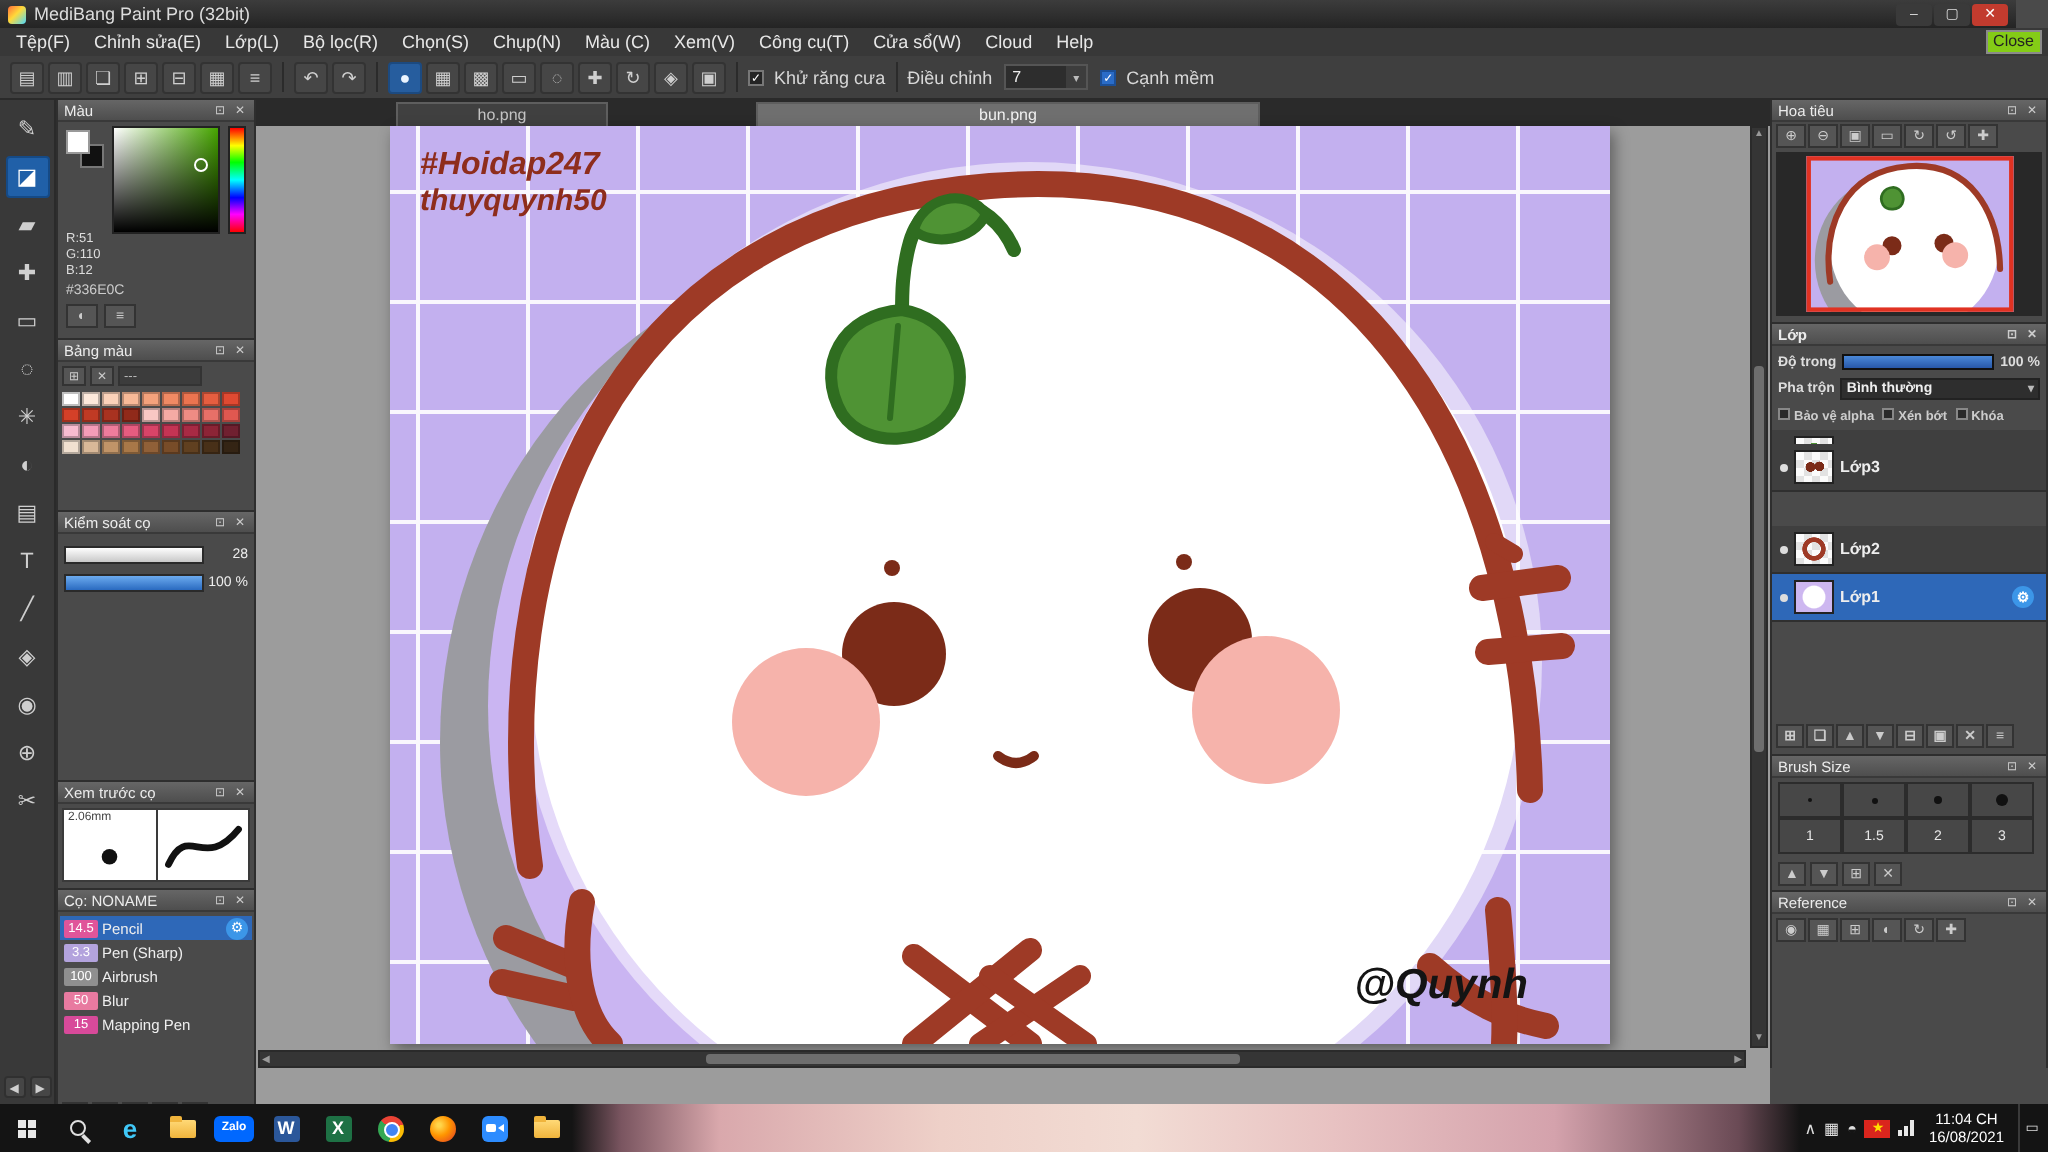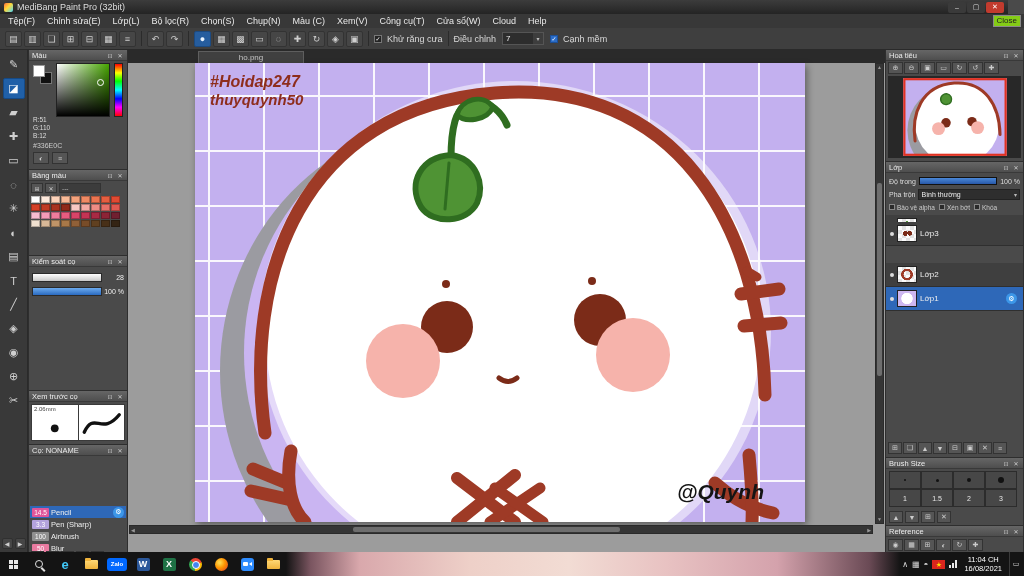--- a/index.html
+++ b/index.html
@@ -56,21 +56,21 @@
 .prevbody{position:absolute;left:2px;right:2px;top:13px;bottom:3px;background:#3a3a3a;display:flex;gap:1px;padding:1px;}
 .ptile{flex:1;background:#fff;position:relative;}
 .psize{position:absolute;left:2px;top:1px;font-size:6px;color:#444;}
 
 .ctlrow{position:absolute;left:3px;right:3px;height:10px;display:flex;align-items:center;gap:2px;}
 .track{flex:1;height:9px;border:1px solid #2a2a2a;}
 .track.white{background:linear-gradient(#fefefe,#c8c8c8);}
 .track.blue{background:linear-gradient(#6cabef,#2a6ac0);}
 .ctlval{width:20px;font-size:7px;color:#eee;text-align:right;}
 
-.brow{position:absolute;left:1px;right:1px;height:12px;display:flex;align-items:center;gap:2px;padding-left:2px;font-size:7.5px;color:#eee;margin-top:48px;}
+.brow{position:absolute;left:1px;right:1px;height:12px;display:flex;align-items:center;gap:2px;padding-left:2px;font-size:7.5px;color:#eee;}
 .brow.sel{background:#2e68b8;}
 .bbadge{width:17px;height:9px;border-radius:1px;display:flex;align-items:center;justify-content:center;font-size:6.5px;color:#fff;}
 .gear{margin-left:auto;margin-right:2px;width:11px;height:11px;border-radius:50%;background:#3c96e8;color:#fff;font-size:7px;display:flex;align-items:center;justify-content:center;}
 .bfoot{position:absolute;left:2px;bottom:2px;display:flex;gap:2px;}
 .bfb{width:13px;height:11px;background:#555;border:1px solid #333;display:flex;align-items:center;justify-content:center;font-size:6.5px;color:#ccc;}
 
 .canvasarea{position:absolute;left:128px;top:50px;right:139px;bottom:24px;background:#9c9c9c;z-index:10;}
 .tabbar{position:absolute;left:0;top:0;right:0;height:13px;background:#2a2a2a;}
 .tab{position:absolute;top:1px;height:12px;display:flex;align-items:center;justify-content:center;font-size:8px;color:#c4c4c4;background:#404040;border:1px solid #5e5e5e;border-bottom:none;}
 .tab.active{background:#6f6f6f;color:#f2f2f2;}
@@ -377,20 +377,21 @@
         <span class="bfb">▲</span>
         <span class="bfb">▼</span>
         <span class="bfb">✕</span>
       </div>
     </div>
   </div>
 
   <div class="canvasarea">
     <div class="tabbar">
       <span class="tab" style="left:70px;width:106px;">ho.png</span>
+      <span class="tab active" style="left:250px;width:252px;">bun.png</span>
     </div>
 
     <div class="artwork">
       <svg viewBox="0 0 610 459" width="610" height="459">
         <defs>
           <pattern id="grid" x="13" y="32" width="55" height="55" patternUnits="userSpaceOnUse">
             <path d="M0,0 L0,55 M0,0 L55,0" stroke="#ffffff" stroke-width="4" fill="none"></path>
           </pattern>
         </defs>
         <rect width="610" height="459" fill="#c3b0ef"></rect>
@@ -477,21 +478,21 @@
           <circle cx="252" cy="264" r="28" fill="#7b2b18"></circle>
           <circle cx="405" cy="257" r="28" fill="#7b2b18"></circle>
           <circle cx="208" cy="298" r="38" fill="#f6b3ab"></circle>
           <circle cx="438" cy="292" r="38" fill="#f6b3ab"></circle>
           <path d="M256,92 C226,94 212,120 226,144 C238,162 272,160 282,140 C290,122 282,96 256,92 Z" fill="#4f9334" stroke="#2f6d20" stroke-width="8"></path>
           <rect x="7" y="7" width="596" height="445" fill="none" stroke="#e03222" stroke-width="13"></rect>
         </svg>
       </div>
     </div>
 
-    <div class="pnl" style="height:296px;">
+    <div class="pnl" style="height:216px;font-weight:bold;">
       <div class="phead">
         <span>Lớp</span>
         <span class="phbtns">
           <span class="phb">⊡</span>
           <span class="phb">✕</span>
         </span>
       </div>
       <div class="lp-row" style="top:14px;">
         <span>Độ trong</span>
         <span class="lp-track"></span>

